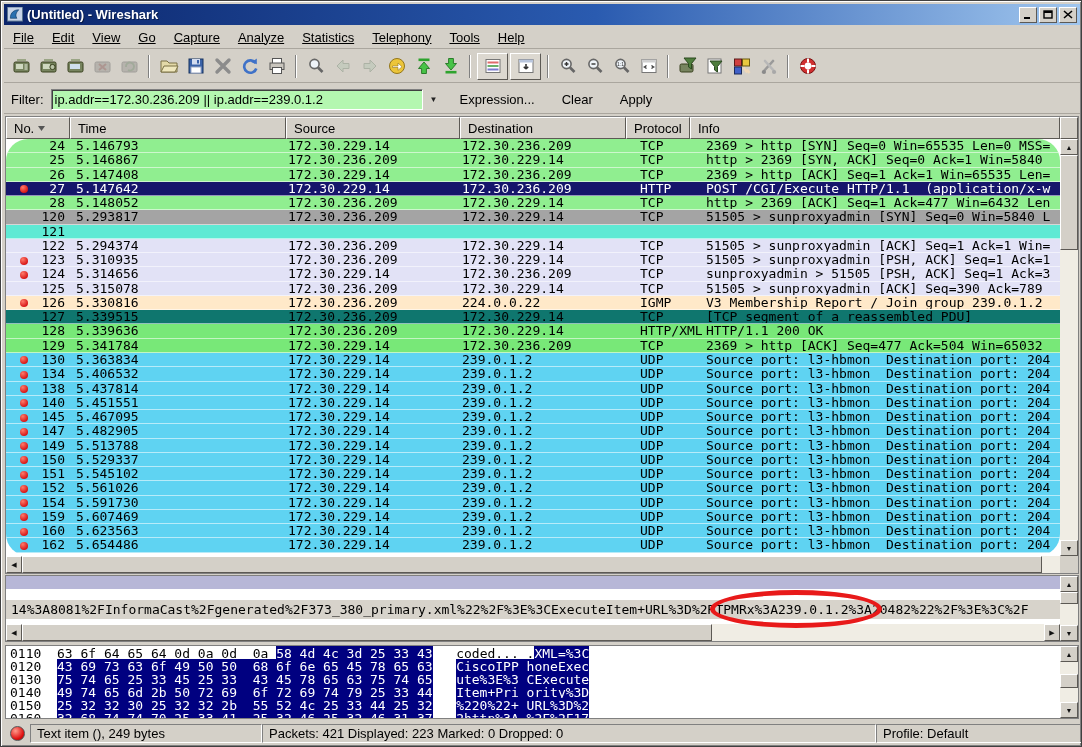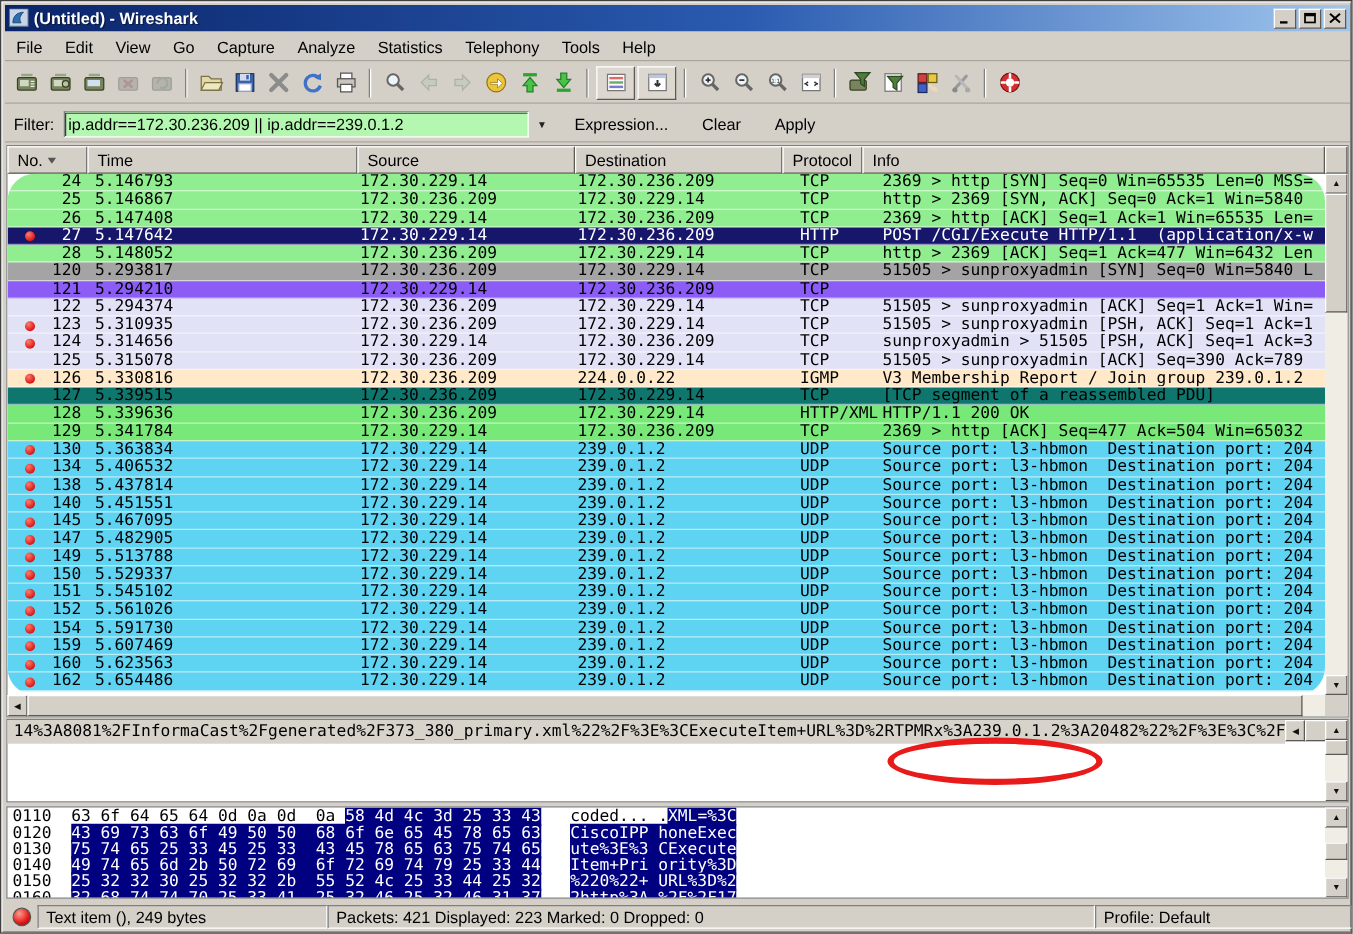--- a/index.html
+++ b/index.html
@@ -20,21 +20,21 @@
     background:linear-gradient(90deg,#0a246a,#2a5bb0 55%,#a0c6ee);
     display:flex;align-items:center;padding:0 3px;color:#fff;}
   .titlebar .app-icon{width:16px;height:15px;margin-right:4px;flex:none;}
   .titlebar .title{font-size:13px;font-weight:bold;flex:1;white-space:nowrap;
     text-shadow:1px 1px 0 rgba(0,0,0,.4);}
   .winbtn{width:18px;height:16px;margin-left:2px;display:flex;align-items:center;justify-content:center;
     font-size:10px;color:#000;font-weight:bold;flex:none;}
   
   .menubar{position:absolute;left:3px;top:25px;width:1076px;height:23px;display:flex;align-items:center;
     font-size:13px;color:#000;border-bottom:1px solid #aaa69e;}
-  .menubar .mitem{padding:8px 9px;cursor:default;}
+  .menubar .mitem{padding:8px 9px;cursor:default;text-decoration:underline;}
   
   .toolbar{position:absolute;left:3px;top:49px;width:1076px;height:33px;display:flex;align-items:center;
     padding-left:4px;border-bottom:1px solid #aaa69e;}
   .tbtn{width:27px;height:27px;display:flex;align-items:center;justify-content:center;flex:none;}
   .tbtn svg{width:20px;height:20px;}
   .tbtn.disabled{opacity:.4;filter:grayscale(60%);}
   .tbtn.toggle{border:1px solid;border-color:#fff #5c5954 #5c5954 #fff;background:#dcd8d0;width:31px;margin:0 1px;}
   .tsep{width:2px;height:23px;margin:0 5px;border-left:1px solid #808080;border-right:1px solid #fff;flex:none;}
   
   .filterbar{position:absolute;left:3px;top:84px;width:1076px;height:29px;display:flex;align-items:center;
@@ -67,21 +67,21 @@
   .vscroll{width:18px;flex:none;background:#f0ede4;display:flex;flex-direction:column;position:relative;}
   .hscroll{height:17px;flex:none;background:#f0ede4;display:flex;position:relative;}
   .sbtn{width:18px;height:16px;flex:none;border:1px solid;border-color:#fff #5c5954 #5c5954 #fff;background:#d4d0c8;
     display:flex;align-items:center;justify-content:center;font-size:7px;color:#111;}
   .hscroll .sbtn{width:16px;height:17px;}
   .sthumb{border:1px solid;border-color:#fff #5c5954 #5c5954 #fff;background:#d4d0c8;}
   .corner{width:18px;height:17px;flex:none;background:#d4d0c8;}
   
   .details{position:absolute;left:4px;top:574px;width:1074px;height:67px;border:1px solid #808080;
     background:#fff;display:flex;}
-  .dmain{flex:1;display:flex;overflow:hidden;position:relative;}
+  .dmain{flex:1;display:flex;flex-direction:column;overflow:hidden;position:relative;}
   .dsel-band{height:13px;background:#b7b7d7;flex:none;}
   .dgap{height:11px;flex:none;background:#fff;}
   .dtextrow{height:19px;flex:none;background:#d7d3cb;display:flex;align-items:center;
     font-family:"DejaVu Sans Mono",monospace;font-size:13px;white-space:pre;padding-left:5px;overflow:hidden;}
   .dgap2{flex:1;background:#fff;}
   .red-ellipse{position:absolute;left:704px;top:14px;width:172px;height:38px;border:5px solid #e81a1a;
     border-radius:50%;pointer-events:none;}
   
   .hexpane{position:absolute;left:4px;top:644px;width:1074px;height:74px;border:1px solid #808080;
     background:#fff;display:flex;overflow:hidden;}
@@ -360,21 +360,21 @@
       <div class="hcell" style="width:18px;padding:0"></div>
     </div>
     <div class="pmain">
       <div class="pbody" id="plist-body">
           <div class="prow" style="background: rgb(144, 238, 144); color: rgb(0, 0, 0); border-bottom: 1px solid rgba(255, 255, 255, 0.55);"><span class="c no">24</span><span class="c time">5.146793</span><span class="c src">172.30.229.14</span><span class="c dst">172.30.236.209</span><span class="c proto">TCP</span><span class="c info">2369 &gt; http [SYN] Seq=0 Win=65535 Len=0 MSS=</span></div>
           <div class="prow" style="background: rgb(144, 238, 144); color: rgb(0, 0, 0); border-bottom: 1px solid rgba(255, 255, 255, 0.55);"><span class="c no">25</span><span class="c time">5.146867</span><span class="c src">172.30.236.209</span><span class="c dst">172.30.229.14</span><span class="c proto">TCP</span><span class="c info">http &gt; 2369 [SYN, ACK] Seq=0 Ack=1 Win=5840 </span></div>
           <div class="prow" style="background: rgb(144, 238, 144); color: rgb(0, 0, 0); border-bottom: 1px solid rgba(255, 255, 255, 0.55);"><span class="c no">26</span><span class="c time">5.147408</span><span class="c src">172.30.229.14</span><span class="c dst">172.30.236.209</span><span class="c proto">TCP</span><span class="c info">2369 &gt; http [ACK] Seq=1 Ack=1 Win=65535 Len=</span></div>
           <div class="prow" style="background: rgb(22, 22, 107); color: rgb(255, 255, 255); border-bottom: 1px solid rgba(255, 255, 255, 0.55);"><span class="c no">27<i class="dot"></i></span><span class="c time">5.147642</span><span class="c src">172.30.229.14</span><span class="c dst">172.30.236.209</span><span class="c proto">HTTP</span><span class="c info">POST /CGI/Execute HTTP/1.1  (application/x-w</span></div>
           <div class="prow" style="background: rgb(144, 238, 144); color: rgb(0, 0, 0); border-bottom: 1px solid rgba(255, 255, 255, 0.55);"><span class="c no">28</span><span class="c time">5.148052</span><span class="c src">172.30.236.209</span><span class="c dst">172.30.229.14</span><span class="c proto">TCP</span><span class="c info">http &gt; 2369 [ACK] Seq=1 Ack=477 Win=6432 Len</span></div>
           <div class="prow" style="background: rgb(164, 164, 164); color: rgb(0, 0, 0); border-bottom: 1px solid rgba(255, 255, 255, 0.55);"><span class="c no">120</span><span class="c time">5.293817</span><span class="c src">172.30.236.209</span><span class="c dst">172.30.229.14</span><span class="c proto">TCP</span><span class="c info">51505 &gt; sunproxyadmin [SYN] Seq=0 Win=5840 L</span></div>
-          <div class="prow" style="background: #8b5cf6; color: rgb(0, 0, 0); border-bottom: 1px solid rgba(255, 255, 255, 0.55);"><span class="c no">121</span><span class="c time">5.294210</span><span class="c src">172.30.229.14</span><span class="c dst">172.30.236.209</span><span class="c proto">TCP</span></div>
+          <div class="prow" style="background: #5eead4; color: rgb(0, 0, 0); border-bottom: 1px solid rgba(255, 255, 255, 0.55); flex-direction: column;"><span class="c no">121</span><span class="c time">5.294210</span><span class="c src">172.30.229.14</span><span class="c dst">172.30.236.209</span><span class="c proto">TCP</span></div>
           <div class="prow" style="background: rgb(226, 226, 246); color: rgb(0, 0, 0); border-bottom: 1px solid rgba(255, 255, 255, 0.55);"><span class="c no">122</span><span class="c time">5.294374</span><span class="c src">172.30.236.209</span><span class="c dst">172.30.229.14</span><span class="c proto">TCP</span><span class="c info">51505 &gt; sunproxyadmin [ACK] Seq=1 Ack=1 Win=</span></div>
           <div class="prow" style="background: rgb(226, 226, 246); color: rgb(0, 0, 0); border-bottom: 1px solid rgba(255, 255, 255, 0.55);"><span class="c no">123<i class="dot"></i></span><span class="c time">5.310935</span><span class="c src">172.30.236.209</span><span class="c dst">172.30.229.14</span><span class="c proto">TCP</span><span class="c info">51505 &gt; sunproxyadmin [PSH, ACK] Seq=1 Ack=1</span></div>
           <div class="prow" style="background: rgb(226, 226, 246); color: rgb(0, 0, 0); border-bottom: 1px solid rgba(255, 255, 255, 0.55);"><span class="c no">124<i class="dot"></i></span><span class="c time">5.314656</span><span class="c src">172.30.229.14</span><span class="c dst">172.30.236.209</span><span class="c proto">TCP</span><span class="c info">sunproxyadmin &gt; 51505 [PSH, ACK] Seq=1 Ack=3</span></div>
           <div class="prow" style="background: rgb(226, 226, 246); color: rgb(0, 0, 0); border-bottom: 1px solid rgba(255, 255, 255, 0.55);"><span class="c no">125</span><span class="c time">5.315078</span><span class="c src">172.30.236.209</span><span class="c dst">172.30.229.14</span><span class="c proto">TCP</span><span class="c info">51505 &gt; sunproxyadmin [ACK] Seq=390 Ack=789 </span></div>
           <div class="prow" style="background: rgb(255, 233, 201); color: rgb(0, 0, 0); border-bottom: 1px solid rgba(255, 255, 255, 0.55);"><span class="c no">126<i class="dot"></i></span><span class="c time">5.330816</span><span class="c src">172.30.236.209</span><span class="c dst">224.0.0.22</span><span class="c proto">IGMP</span><span class="c info">V3 Membership Report / Join group 239.0.1.2 </span></div>
           <div class="prow" style="background: #0f766e; color: rgb(0, 0, 0); border-bottom: 1px solid rgba(255, 255, 255, 0.55);"><span class="c no">127</span><span class="c time">5.339515</span><span class="c src">172.30.236.209</span><span class="c dst">172.30.229.14</span><span class="c proto">TCP</span><span class="c info">[TCP segment of a reassembled PDU]</span></div>
           <div class="prow" style="background: rgb(120, 232, 120); color: rgb(0, 0, 0); border-bottom: 1px solid rgba(255, 255, 255, 0.55);"><span class="c no">128</span><span class="c time">5.339636</span><span class="c src">172.30.236.209</span><span class="c dst">172.30.229.14</span><span class="c proto">HTTP/XML</span><span class="c info">HTTP/1.1 200 OK</span></div>
           <div class="prow" style="background: rgb(120, 232, 120); color: rgb(0, 0, 0); border-bottom: 1px solid rgba(255, 255, 255, 0.55);"><span class="c no">129</span><span class="c time">5.341784</span><span class="c src">172.30.229.14</span><span class="c dst">172.30.236.209</span><span class="c proto">TCP</span><span class="c info">2369 &gt; http [ACK] Seq=477 Ack=504 Win=65032 </span></div>
           <div class="prow" style="background: rgb(95, 211, 242); color: rgb(0, 0, 0); border-bottom: 1px solid rgba(255, 255, 255, 0.55);"><span class="c no">130<i class="dot"></i></span><span class="c time">5.363834</span><span class="c src">172.30.229.14</span><span class="c dst">239.0.1.2</span><span class="c proto">UDP</span><span class="c info">Source port: l3-hbmon  Destination port: 204</span></div>
           <div class="prow" style="background: rgb(95, 211, 242); color: rgb(0, 0, 0); border-bottom: 1px solid rgba(255, 255, 255, 0.55);"><span class="c no">134<i class="dot"></i></span><span class="c time">5.406532</span><span class="c src">172.30.229.14</span><span class="c dst">239.0.1.2</span><span class="c proto">UDP</span><span class="c info">Source port: l3-hbmon  Destination port: 204</span></div>

